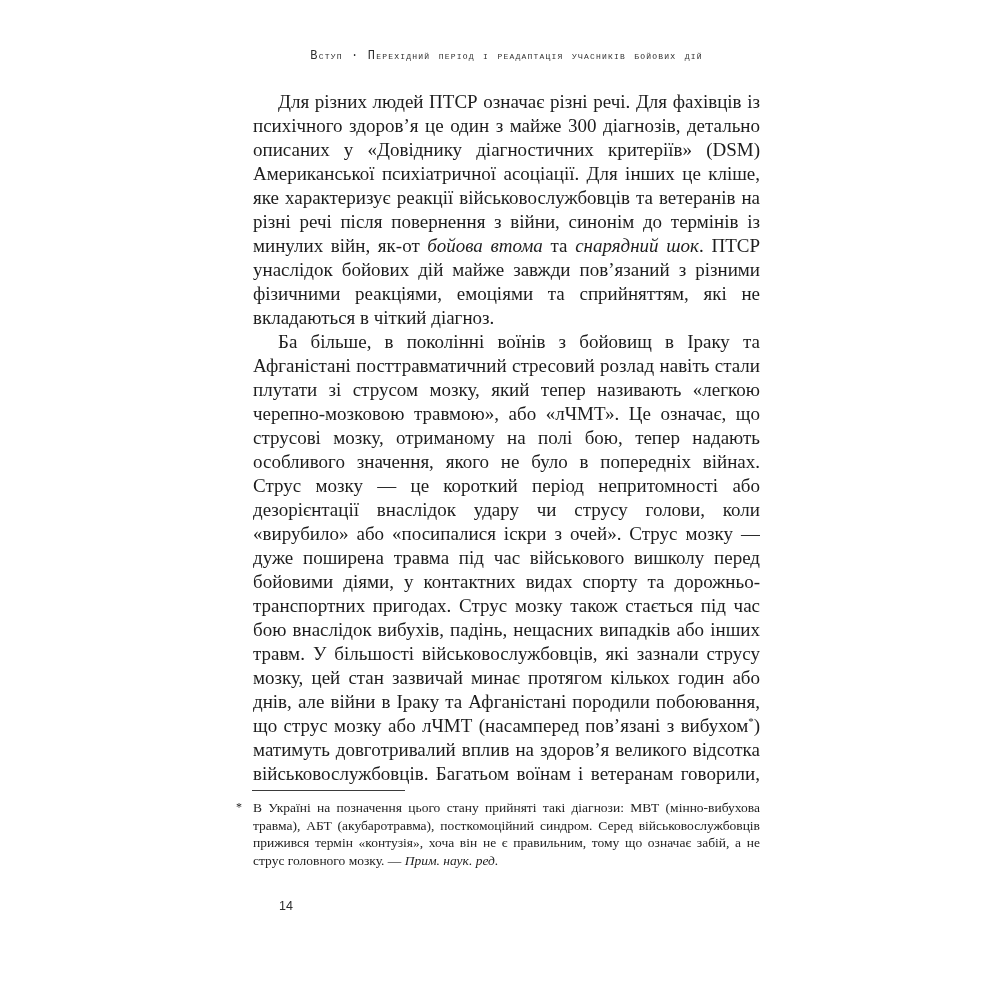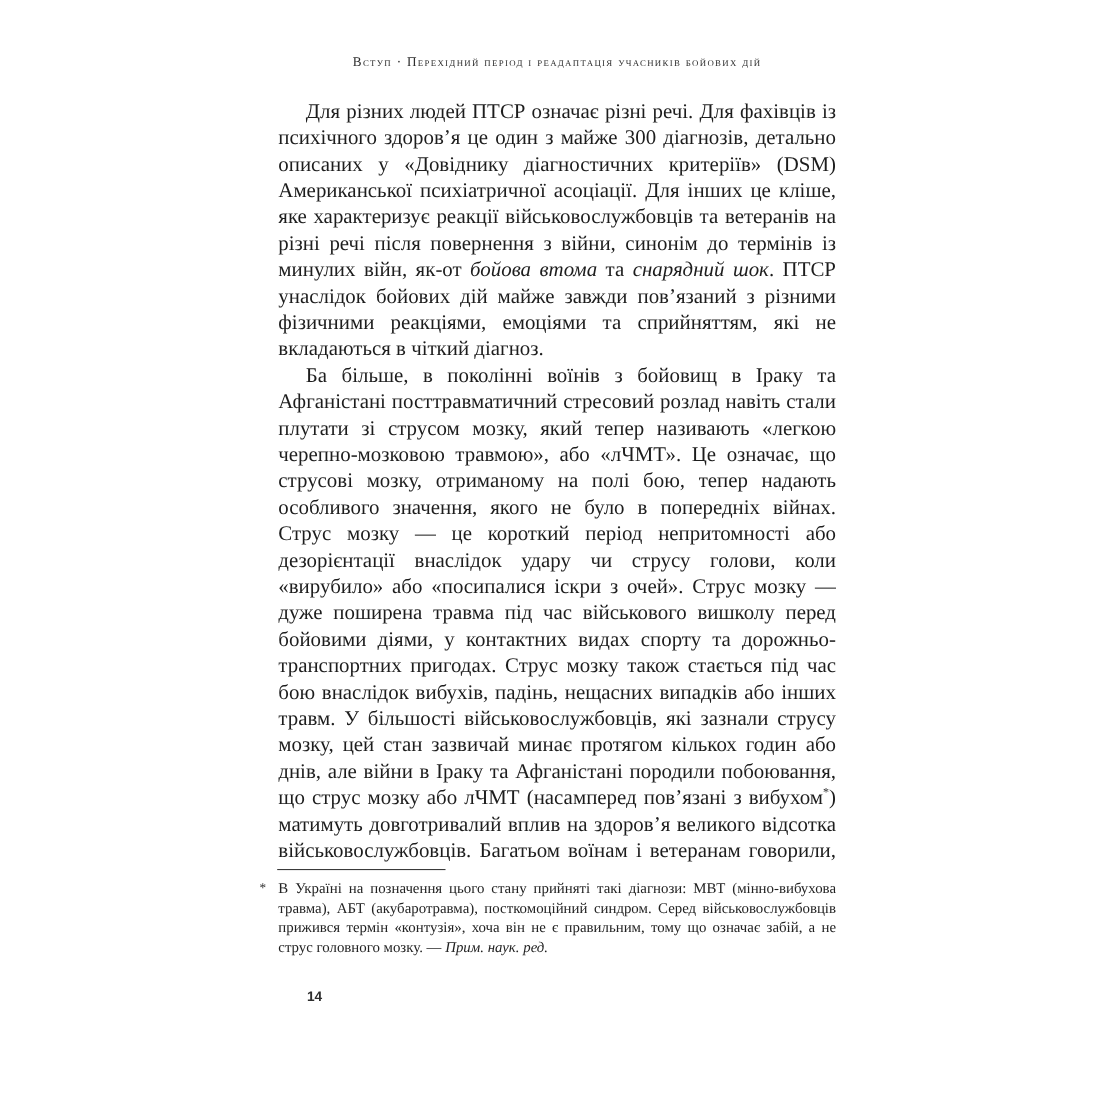--- a/index.html
+++ b/index.html
@@ -4,21 +4,21 @@
 <style>
   html,body{margin:0;padding:0;}
   body{
     width:1000px;height:1000px;background:#ffffff;position:relative;
     font-family:"Liberation Serif", serif;color:#1d1d1d;
   }
   .page{position:absolute;inset:0;background:#ffffff;}
   .running-header{
     position:absolute;top:49px;left:243px;width:527px;
     text-align:center;
-    font-family:Liberation Serif, serif;
+    font-family:Liberation Mono, monospace;
     font-variant:small-caps;
     font-size:12px;letter-spacing:1.2px;color:#2e2e2e;
     white-space:nowrap;
   }
   .body-text{
     position:absolute;top:90px;left:253px;width:507px;height:699px;
     overflow:hidden;
     font-size:19px;line-height:24px;text-align:justify;
     hyphens:auto;-webkit-hyphens:auto;
   }
@@ -34,21 +34,21 @@
     position:absolute;top:799px;left:236px;width:524px;
     display:flex;align-items:flex-start;
     font-size:13.5px;line-height:17.5px;text-align:justify;color:#222222;
     hyphens:auto;-webkit-hyphens:auto;
   }
   .fn-marker{flex:0 0 17px;width:17px;font-size:12px;line-height:17.5px;}
   .fn-text{flex:1;}
   .page-number{
     position:absolute;top:899px;left:279px;
     font-family:"Liberation Sans", sans-serif;
-    font-size:12.5px;font-weight:bold;color:#2e2e2e;
+    font-size:12.5px;font-weight:normal;color:#2e2e2e;
   }
 </style>
 </head>
 <body>
 
 <div class="page">
   <div class="running-header">Вступ · Перехідний період і реадаптація учасників бойових дій</div>
   <div class="body-text">
       <p class="para indent"><span>Для різних людей ПТСР означає різні речі. Для фахівців із психічного здоров’я це один з майже 300 діагнозів, детально описаних у «Довіднику діагностичних критеріїв» (DSM) Американської психіатричної асоціації. Для інших це кліше, яке характеризує реакції військовослужбовців та ветеранів на різні речі після повернення з війни, синонім до термінів із минулих війн, як-от </span><span class="italic">бойова втома</span><span> та </span><span class="italic">снарядний шок</span><span>. ПТСР унаслідок бойових дій майже завжди пов’язаний з різними фізичними реакціями, емоціями та сприйняттям, які не вкладаються в чіткий діагноз.</span></p>
       <p class="para indent"><span>Ба більше, в поколінні воїнів з бойовищ в Іраку та Афганістані посттравматичний стресовий розлад навіть стали плутати зі струсом мозку, який тепер називають «легкою черепно-мозковою травмою», або «лЧМТ». Це означає, що струсові мозку, отриманому на полі бою, тепер надають особливого значення, якого не було в попередніх війнах. Струс мозку — це короткий період непритомності або дезорієнтації внаслідок удару чи струсу голови, коли «вирубило» або «посипалися іскри з очей». Струс мозку — дуже поширена травма під час військового вишколу перед бойовими діями, у контактних видах спорту та дорожньо-транспортних пригодах. Струс мозку також стається під час бою внаслідок вибухів, падінь, нещасних випадків або інших травм. У більшості військовослужбовців, які зазнали струсу мозку, цей стан зазвичай минає протягом кількох годин або днів, але війни в Іраку та Афганістані породили побоювання, що струс мозку або лЧМТ (насамперед пов’язані з вибухом</span><sup class="fn-ref">*</sup><span>) матимуть довготривалий вплив на здоров’я великого відсотка військовослужбовців. Багатьом воїнам і ветеранам говорили, що їхні післябойові проблеми, зокрема гнів, порушення сну, втома, проблеми з концентрацією, пам’яттю або симптоми ПТСР, імовірно, спричинені недолікованим струсом</span></p>

